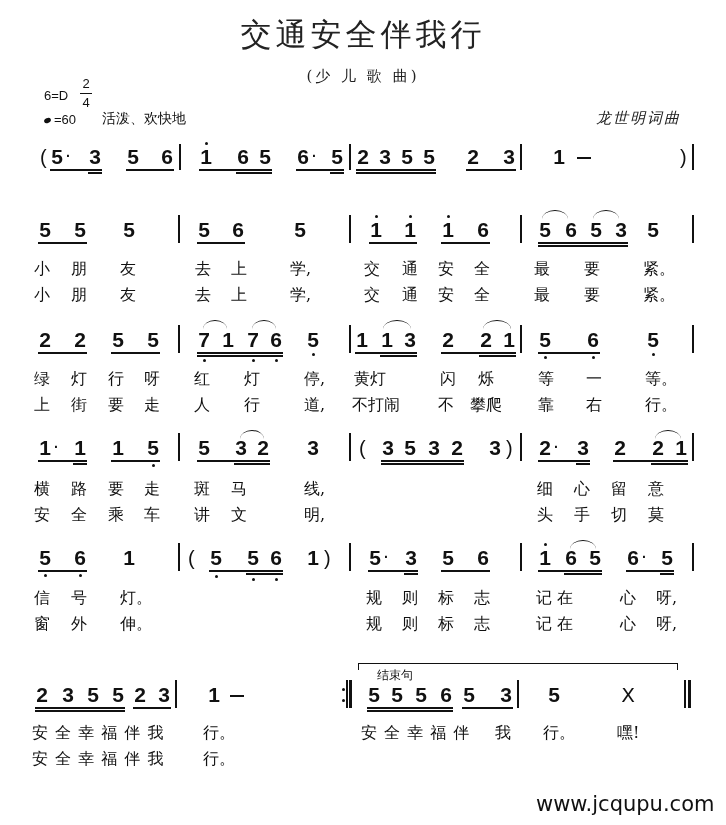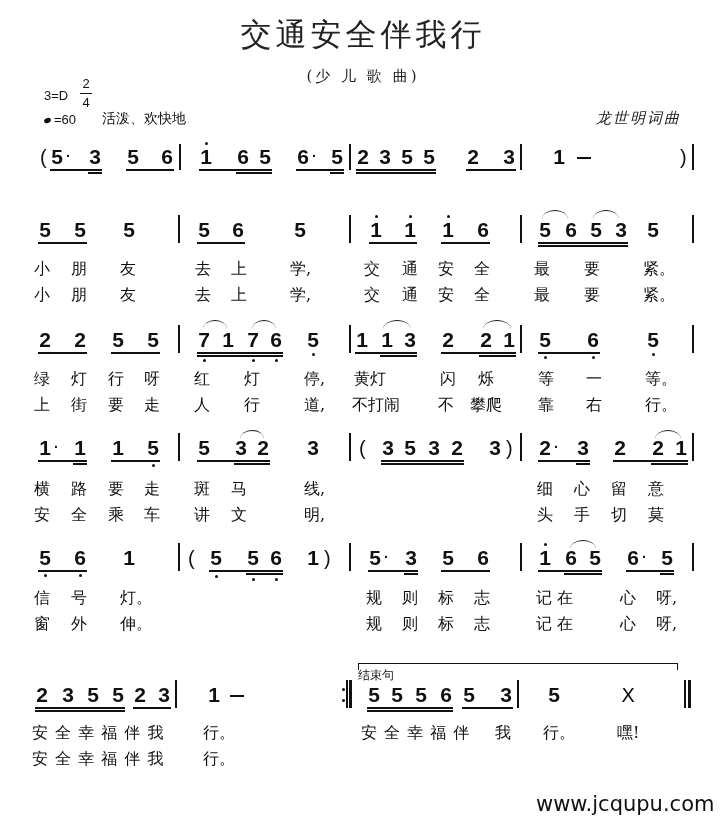--- a/index.html
+++ b/index.html
@@ -26,21 +26,21 @@
   .aug { position:absolute; font-size:14px; font-weight:bold; font-family:"Liberation Sans", sans-serif; }
   .bracket { position:absolute; border-top:1.5px solid #111; border-left:1.5px solid #111; border-right:1.5px solid #111; height:6px; }
   .label-small { position:absolute; font-size:12px; font-family:"DejaVu Sans", sans-serif; }
   .watermark { left:536px; top:792px; font-family:"DejaVu Sans", sans-serif; font-size:21px; color:#111; }
 </style>
 </head>
 <body>
 
 <div class="abs title">交通安全伴我行</div>
 <div class="abs subtitle">(少 儿 歌 曲)</div>
-<div class="abs key">3=D</div>
+<div class="abs key">6=D</div>
 <div class="abs frac">
   <div>2</div>
   <div class="bar"></div>
   <div>4</div>
 </div>
 <div class="abs tempo"><span class="note"></span><span>=60</span></div>
 <div class="abs expr">活泼、欢快地</div>
 <div class="abs author">龙世明词曲</div>
 
 <div>
@@ -376,21 +376,21 @@
   <div class="bl" style="left:175px;top:680px;height:28px"></div>
   <span class="n" style="left:207px;top:684px">1</span>
   <div class="dash" style="left:230px;top:695px"></div>
 
   <div class="dot" style="left:342px;top:688px"></div>
   <div class="dot" style="left:342px;top:699px"></div>
   <div class="bl" style="left:346px;top:680px;height:28px"></div>
   <div class="bl" style="left:349px;top:680px;height:28px;width:3px"></div>
 
   <div class="bracket" style="left:358px;top:663px;width:318px"></div>
-  <span class="label-small" style="left:358px;top:667px">结束句</span>
+  <span class="label-small" style="left:377px;top:667px">结束句</span>
 
   <span class="n" style="left:367px;top:684px">5</span>
   <span class="n" style="left:390px;top:684px">5</span>
   <span class="n" style="left:414px;top:684px">5</span>
   <span class="n" style="left:439px;top:684px">6</span>
   <div class="ul" style="left:367px;top:707px;width:86px"></div>
   <div class="ul" style="left:367px;top:710px;width:86px"></div>
   <span class="n" style="left:462px;top:684px">5</span>
   <span class="n" style="left:499px;top:684px">3</span>
   <div class="ul" style="left:462px;top:707px;width:51px"></div>

